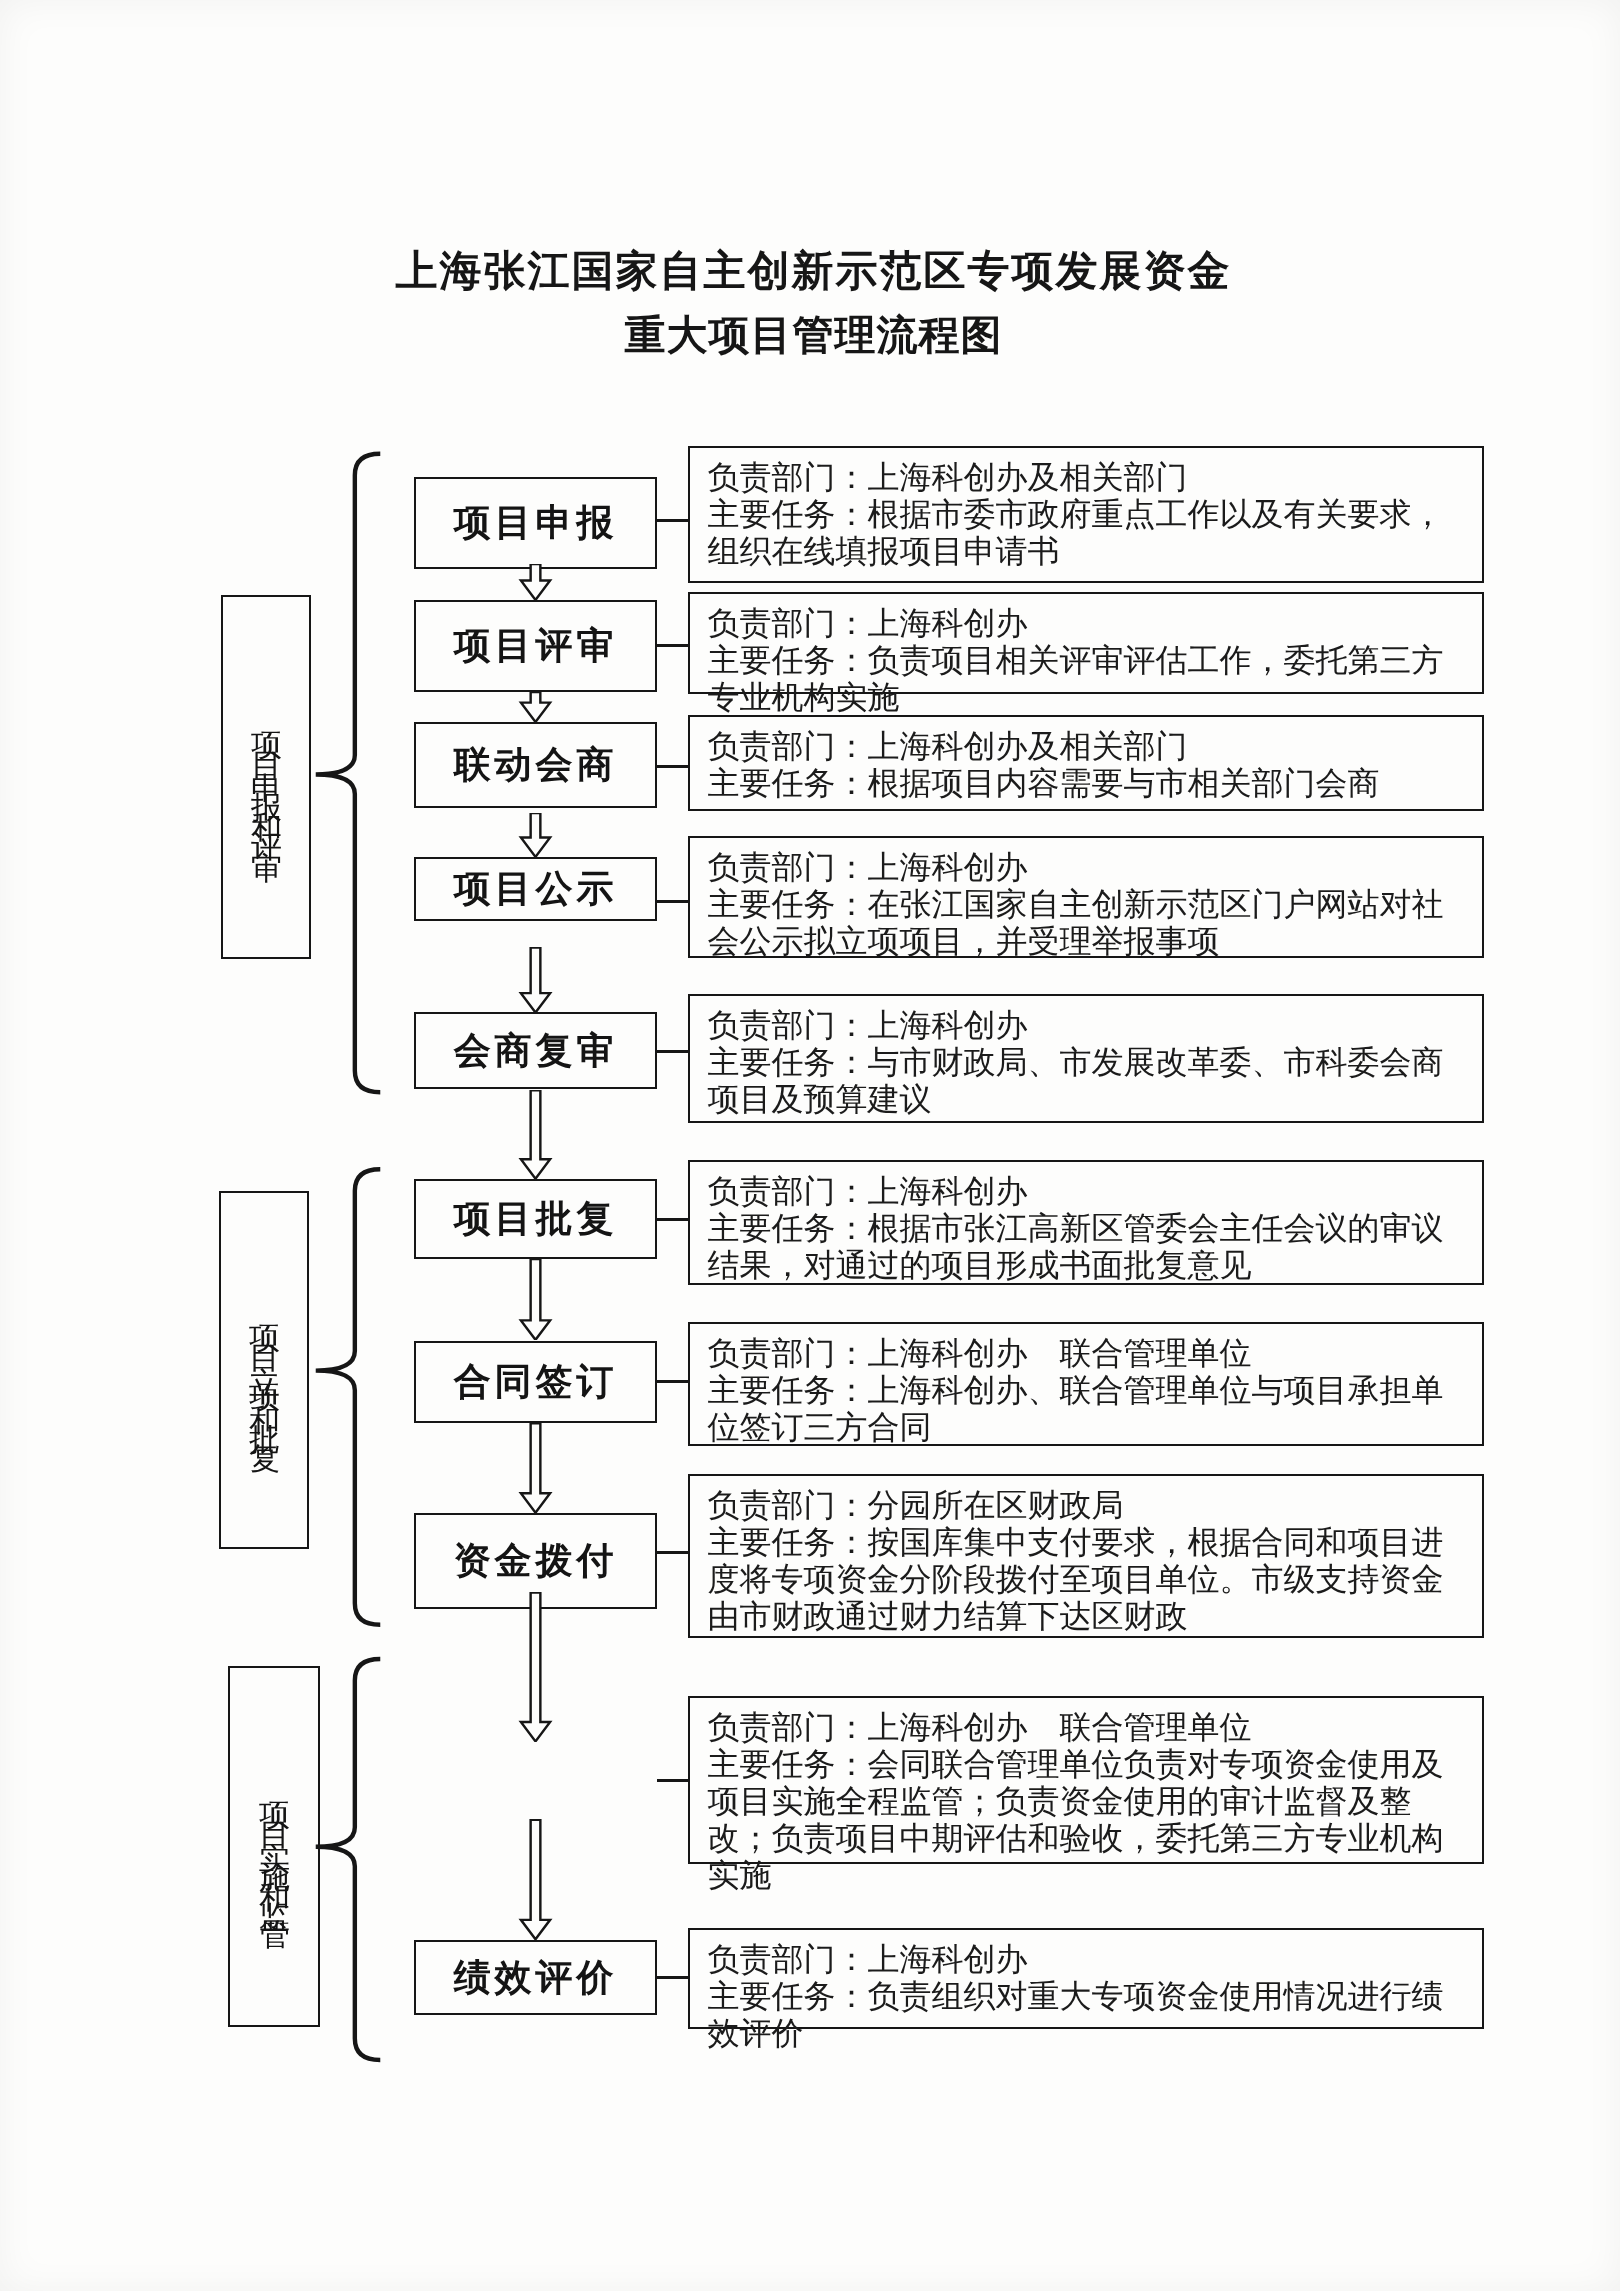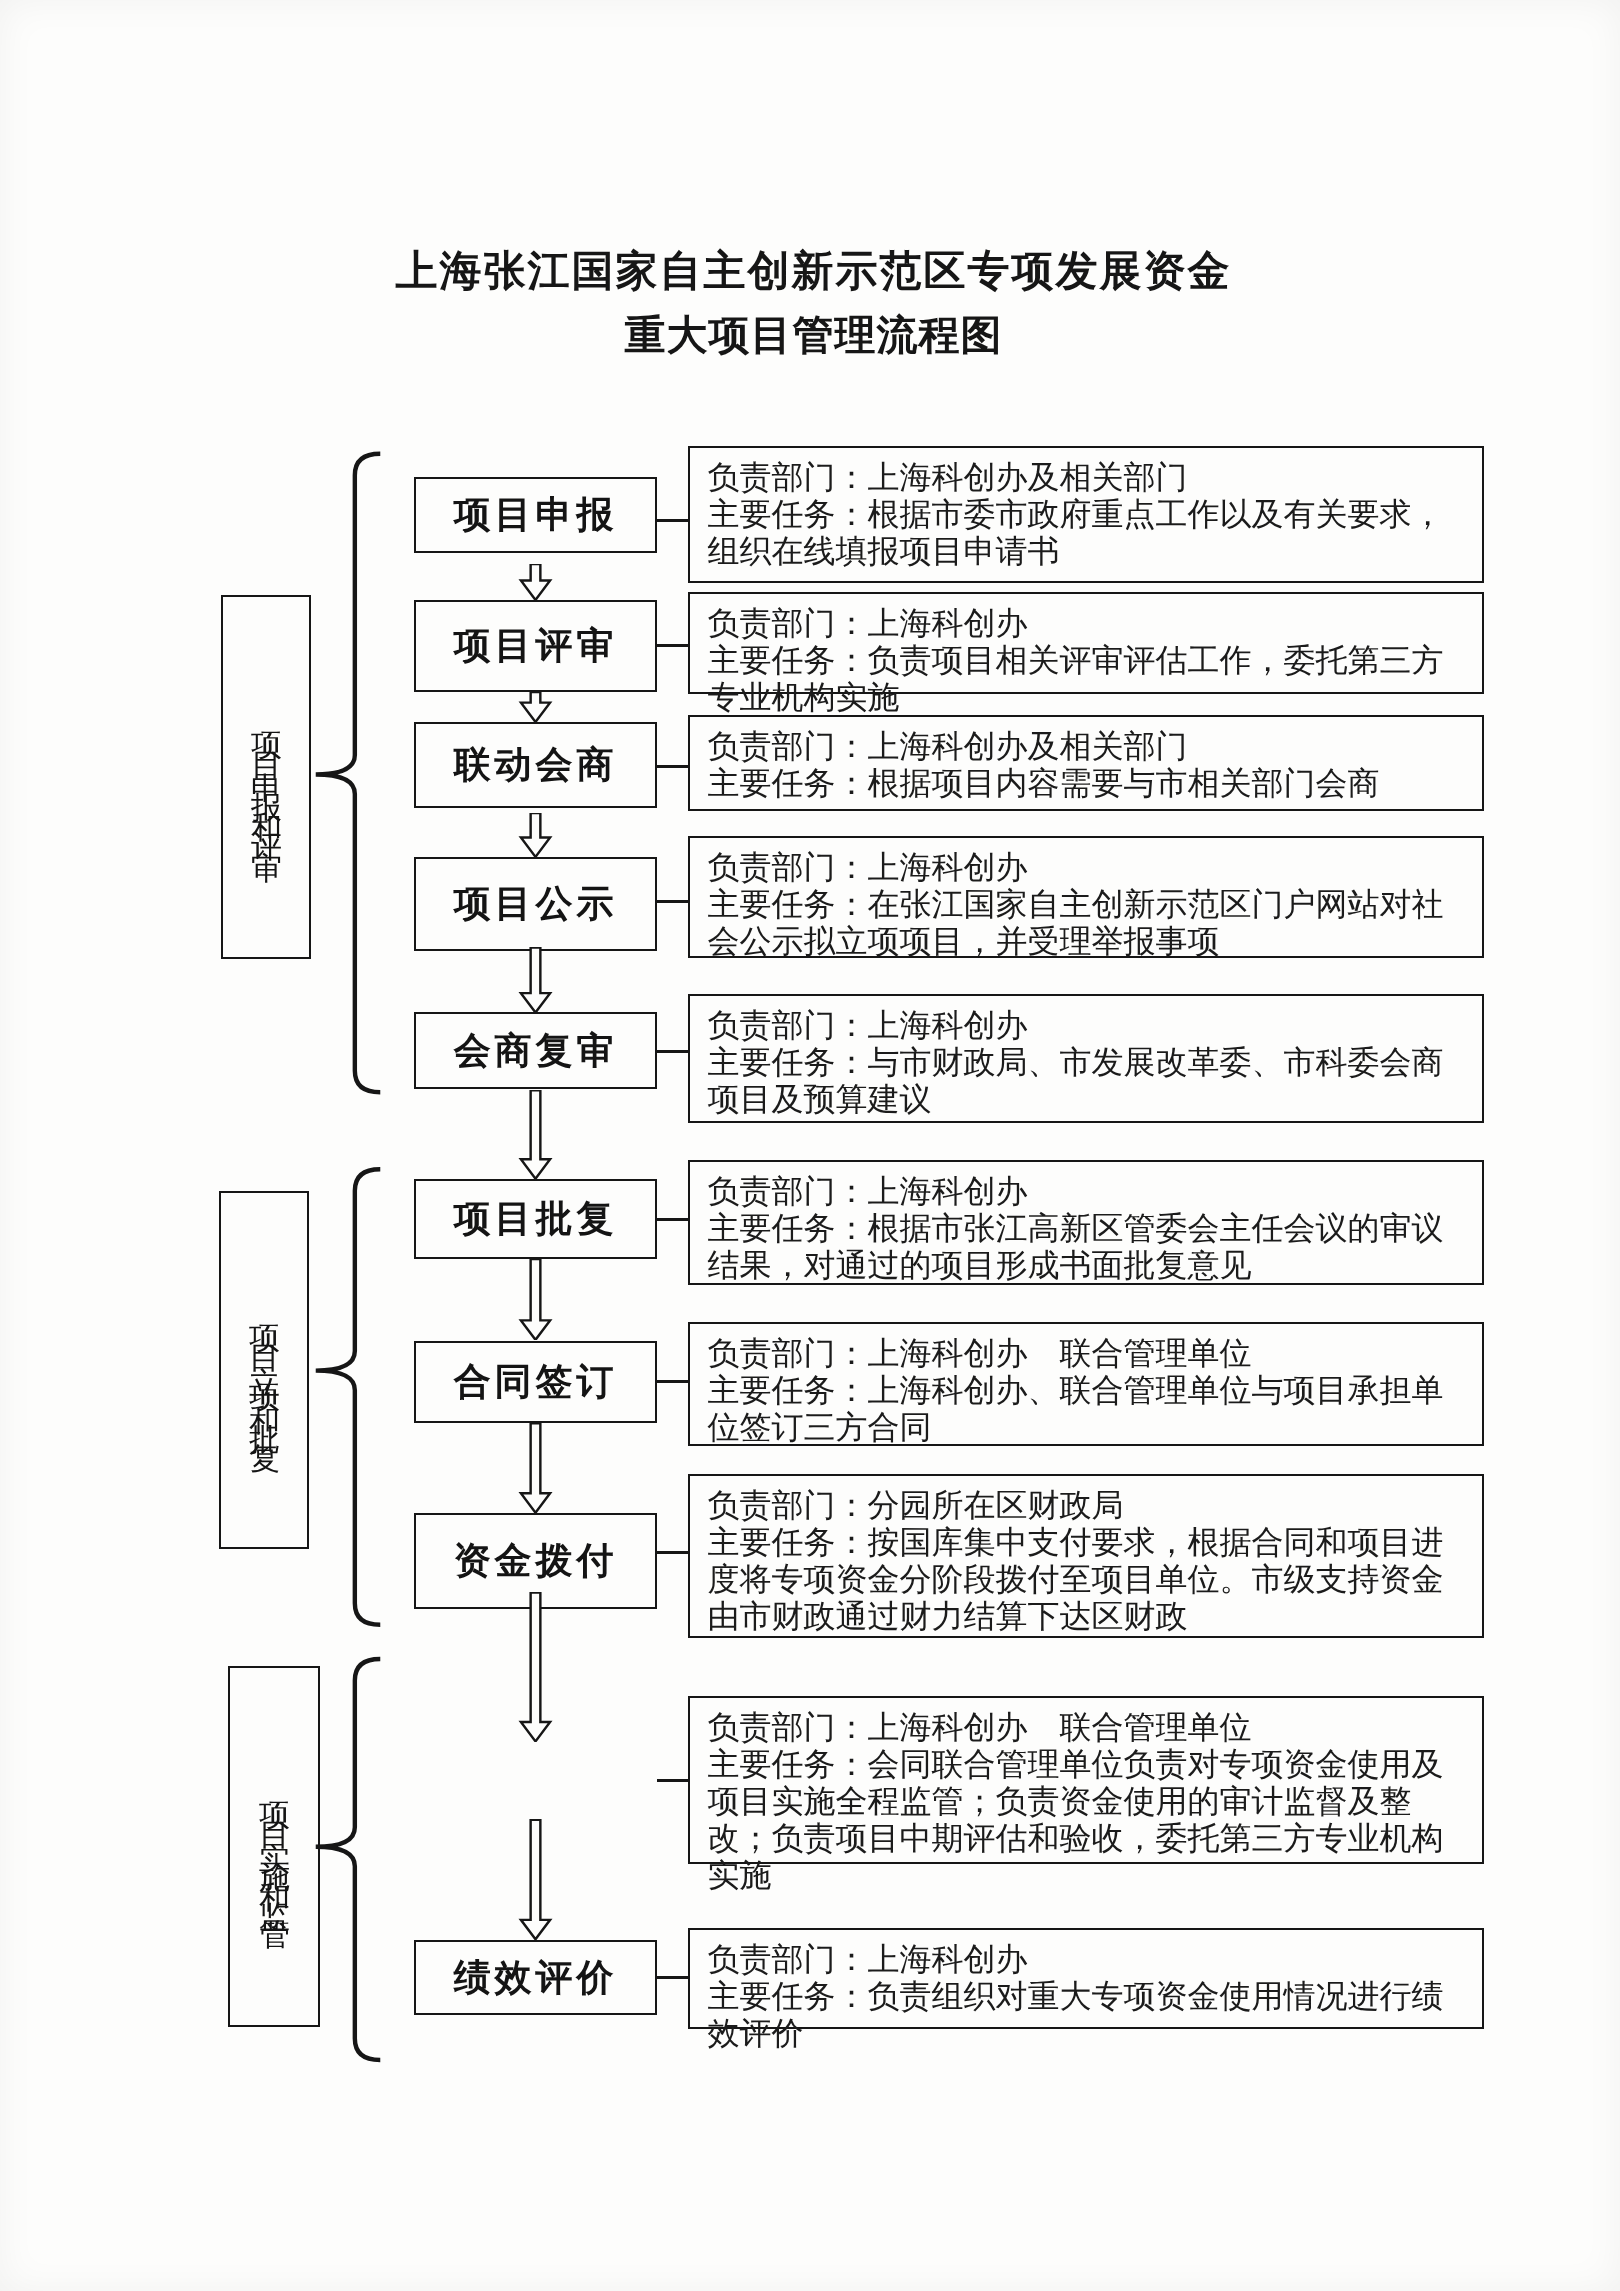--- a/index.html
+++ b/index.html
@@ -67,21 +67,21 @@
   <svg class="brace" style="top:443px" width="88" height="660" viewBox="0 0 90 673">
     <path d="M 78 10 Q 52 10 52 32 L 52 318 Q 52 338 12 338 Q 52 338 52 358 L 52 641 Q 52 663 78 663" fill="none" stroke="#161616" stroke-width="4.5"></path>
   </svg>
   <svg class="brace" style="top:1159px" width="88" height="476" viewBox="0 0 90 486">
     <path d="M 78 10 Q 52 10 52 32 L 52 196 Q 52 216 12 216 Q 52 216 52 236 L 52 454 Q 52 476 78 476" fill="none" stroke="#161616" stroke-width="4.5"></path>
   </svg>
   <svg class="brace" style="top:1649px" width="88" height="421" viewBox="0 0 90 430">
     <path d="M 78 10 Q 52 10 52 32 L 52 182 Q 52 202 12 202 Q 52 202 52 222 L 52 398 Q 52 420 78 420" fill="none" stroke="#161616" stroke-width="4.5"></path>
   </svg>
 
-  <div class="pbox" style="top:477px;height:76px">
+  <div class="pbox" style="top:477px;height:92px">
     <span>项目申报</span>
     </div>
   <div class="stub" style="top:519px"></div>
   <div class="dbox" style="top:446px;height:137px">
     <p><span>负责部门：</span><span>上海科创办及相关部门</span></p>
     <p><span>主要任务：</span><span>根据市委市政府重点工作以及有关要求，组织在线填报项目申请书</span></p>
   </div>
 
   <svg class="flow-arrow" style="top:564px" width="35" height="36" viewBox="0 0 36 37">
     <polygon points="13,0 13,17 3,17 18,37 33,17 23,17 23,0" fill="#fdfdfc" stroke="#161616" stroke-width="2.5"></polygon>
@@ -106,21 +106,21 @@
   <div class="stub" style="top:765px"></div>
   <div class="dbox" style="top:715px;height:96px">
     <p><span>负责部门：</span><span>上海科创办及相关部门</span></p>
     <p><span>主要任务：</span><span>根据项目内容需要与市相关部门会商</span></p>
   </div>
 
   <svg class="flow-arrow" style="top:813px" width="35" height="44" viewBox="0 0 36 45">
     <polygon points="13,0 13,25 3,25 18,45 33,25 23,25 23,0" fill="#fdfdfc" stroke="#161616" stroke-width="2.5"></polygon>
     </svg>
 
-  <div class="pbox" style="top:857px;height:94px">
+  <div class="pbox" style="top:857px;height:64px">
     <span>项目公示</span>
     </div>
   <div class="stub" style="top:900px"></div>
   <div class="dbox" style="top:836px;height:122px">
     <p><span>负责部门：</span><span>上海科创办</span></p>
     <p><span>主要任务：</span><span>在张江国家自主创新示范区门户网站对社会公示拟立项项目，并受理举报事项</span></p>
   </div>
 
   <svg class="flow-arrow" style="top:947px" width="35" height="66" viewBox="0 0 36 67">
     <polygon points="13,0 13,47 3,47 18,67 33,47 23,47 23,0" fill="#fdfdfc" stroke="#161616" stroke-width="2.5"></polygon>

